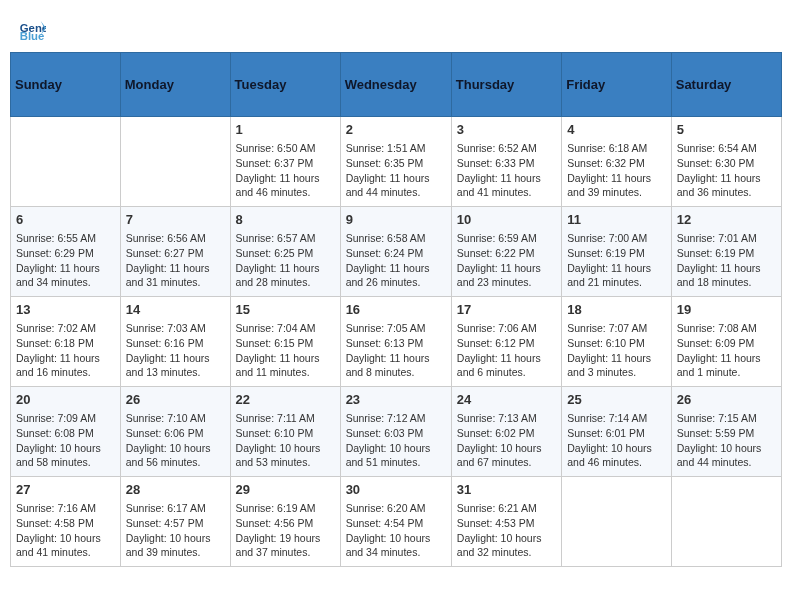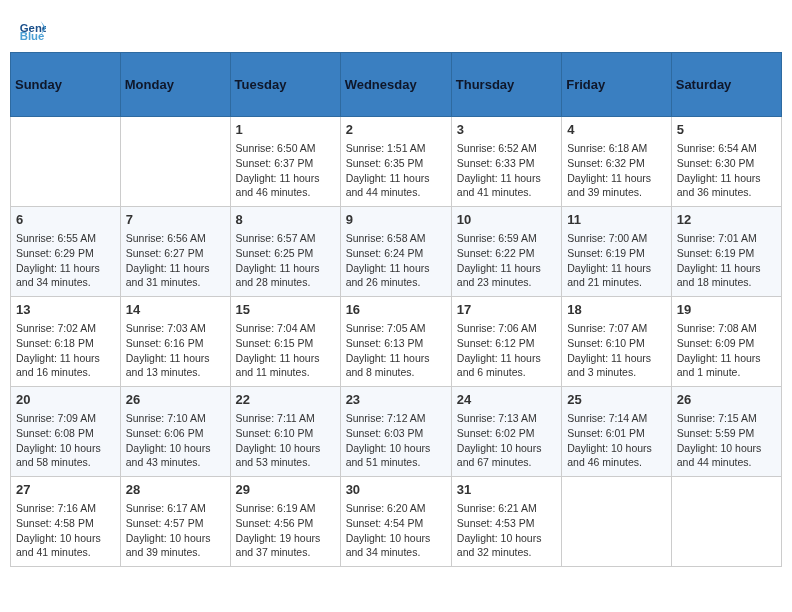--- a/index.html
+++ b/index.html
@@ -240,21 +240,21 @@
         <td>
           <span class="day-num">20</span>
           <div>Sunrise: 7:09 AM</div>
           <div>Sunset: 6:08 PM</div>
           <div>Daylight: 10 hours and 58 minutes.</div>
         </td>
         <td>
           <span class="day-num">26</span>
           <div>Sunrise: 7:10 AM</div>
           <div>Sunset: 6:06 PM</div>
-          <div>Daylight: 10 hours and 43 minutes.</div>
+          <div>Daylight: 10 hours and 56 minutes.</div>
         </td>
         <td>
           <span class="day-num">22</span>
           <div>Sunrise: 7:11 AM</div>
           <div>Sunset: 6:10 PM</div>
           <div>Daylight: 10 hours and 53 minutes.</div>
         </td>
         <td>
           <span class="day-num">23</span>
           <div>Sunrise: 7:12 AM</div>

